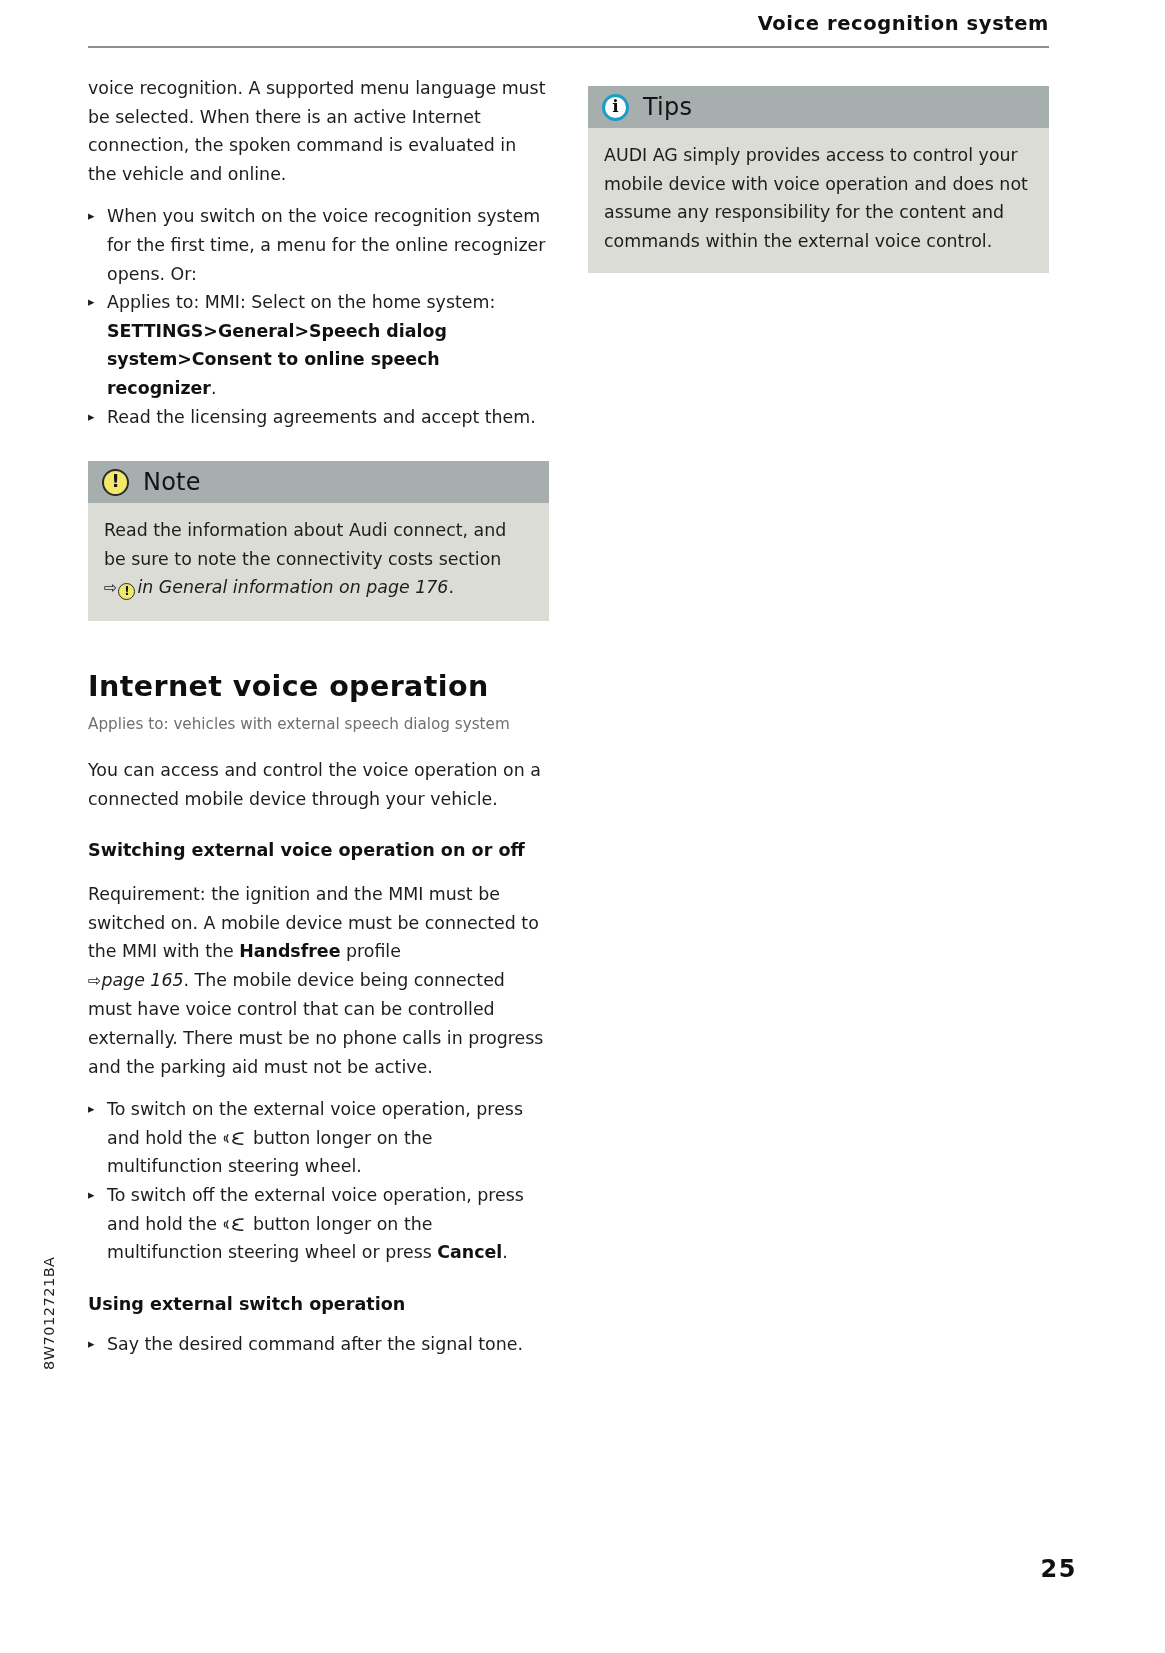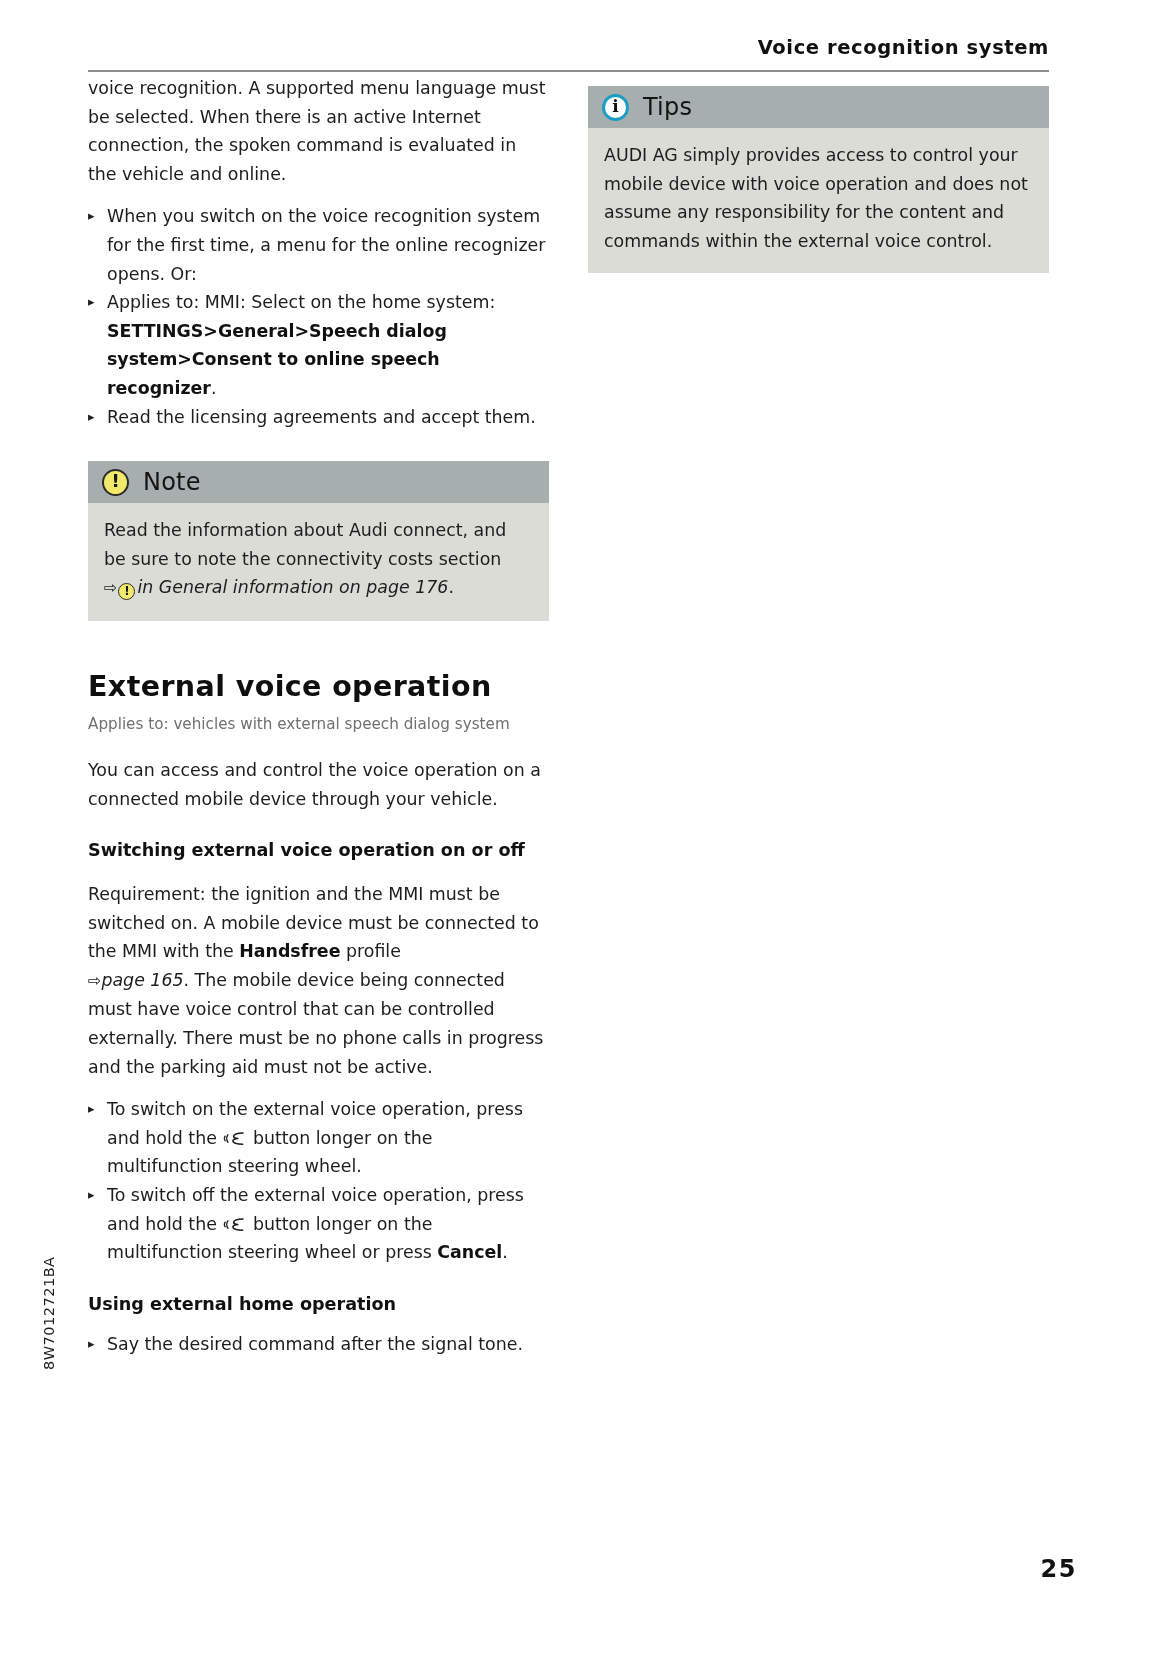--- a/index.html
+++ b/index.html
@@ -17,21 +17,21 @@
     height: 1653px;
     margin: 0 auto;
     background: #ffffff;
     overflow: hidden;
   }
 
   
   .header {
     position: absolute;
     left: 88px;
-    top: 36px;
+    top: 12px;
     width: 961px;
   }
   .header-title {
     text-align: right;
     font-size: 19.5px;
     font-weight: bold;
     letter-spacing: 0.6px;
     color: #111111;
     line-height: 1.2;
   }
@@ -277,21 +277,21 @@
         <br>
         <span class="xref-arrow">⇨</span><span class="icon-note-inline">
             <span>!</span>
           </span><i>in General information on page 176</i><span>.</span>
       </div>
     </div>
 
     <div class="gap-30"></div>
     <div class="gap-18"></div>
 
-    <h1 class="sec-title">External voice operation</h1>
+    <h1 class="sec-title">Internet voice operation</h1>
     <div class="applies-to">Applies to: vehicles with external speech dialog system</div>
 
     <div class="gap-22"></div>
 
     <p class="para">You can access and control the voice operation on a connected mobile device through your vehicle.</p>
 
     <div class="gap-26"></div>
 
     <h2 class="sub-title">Switching external voice operation on or off</h2>
 
@@ -311,21 +311,21 @@
         <span>To switch off the external voice operation, press and hold the </span><span class="icon-voice"><svg viewBox="0 0 23 17" width="23" height="17" aria-hidden="true">
               <path d="M2.2 6.2 C1.2 7.6 1.2 9.4 2.2 10.8" stroke="#1d1d1d" stroke-width="1.3" fill="none" stroke-linecap="round"></path>
               <path d="M5.0 4.7 C3.4 6.9 3.4 10.1 5.0 12.3" stroke="#1d1d1d" stroke-width="1.3" fill="none" stroke-linecap="round"></path>
               <path d="M20.0 3.0 C15.0 3.0 11.0 4.4 10.6 6.2 C10.3 7.6 12.6 8.3 14.8 8.5 C12.4 8.8 9.6 9.6 9.9 11.1 C10.3 12.9 14.6 14.2 19.7 14.2" stroke="#1d1d1d" stroke-width="1.6" fill="none" stroke-linecap="round" stroke-linejoin="round"></path>
             </svg></span><span> button longer on the multifunction steering wheel or press </span><span class="b">Cancel</span><span>.</span>
       </li>
     </ul>
 
     <div class="gap-26"></div>
 
-    <h2 class="sub-title">Using external home operation</h2>
+    <h2 class="sub-title">Using external switch operation</h2>
 
     <ul class="blist">
       <li>
         <span>Say the desired command after the signal tone.</span>
       </li>
     </ul>
 
   </div>
 
   <div class="col col-right">

